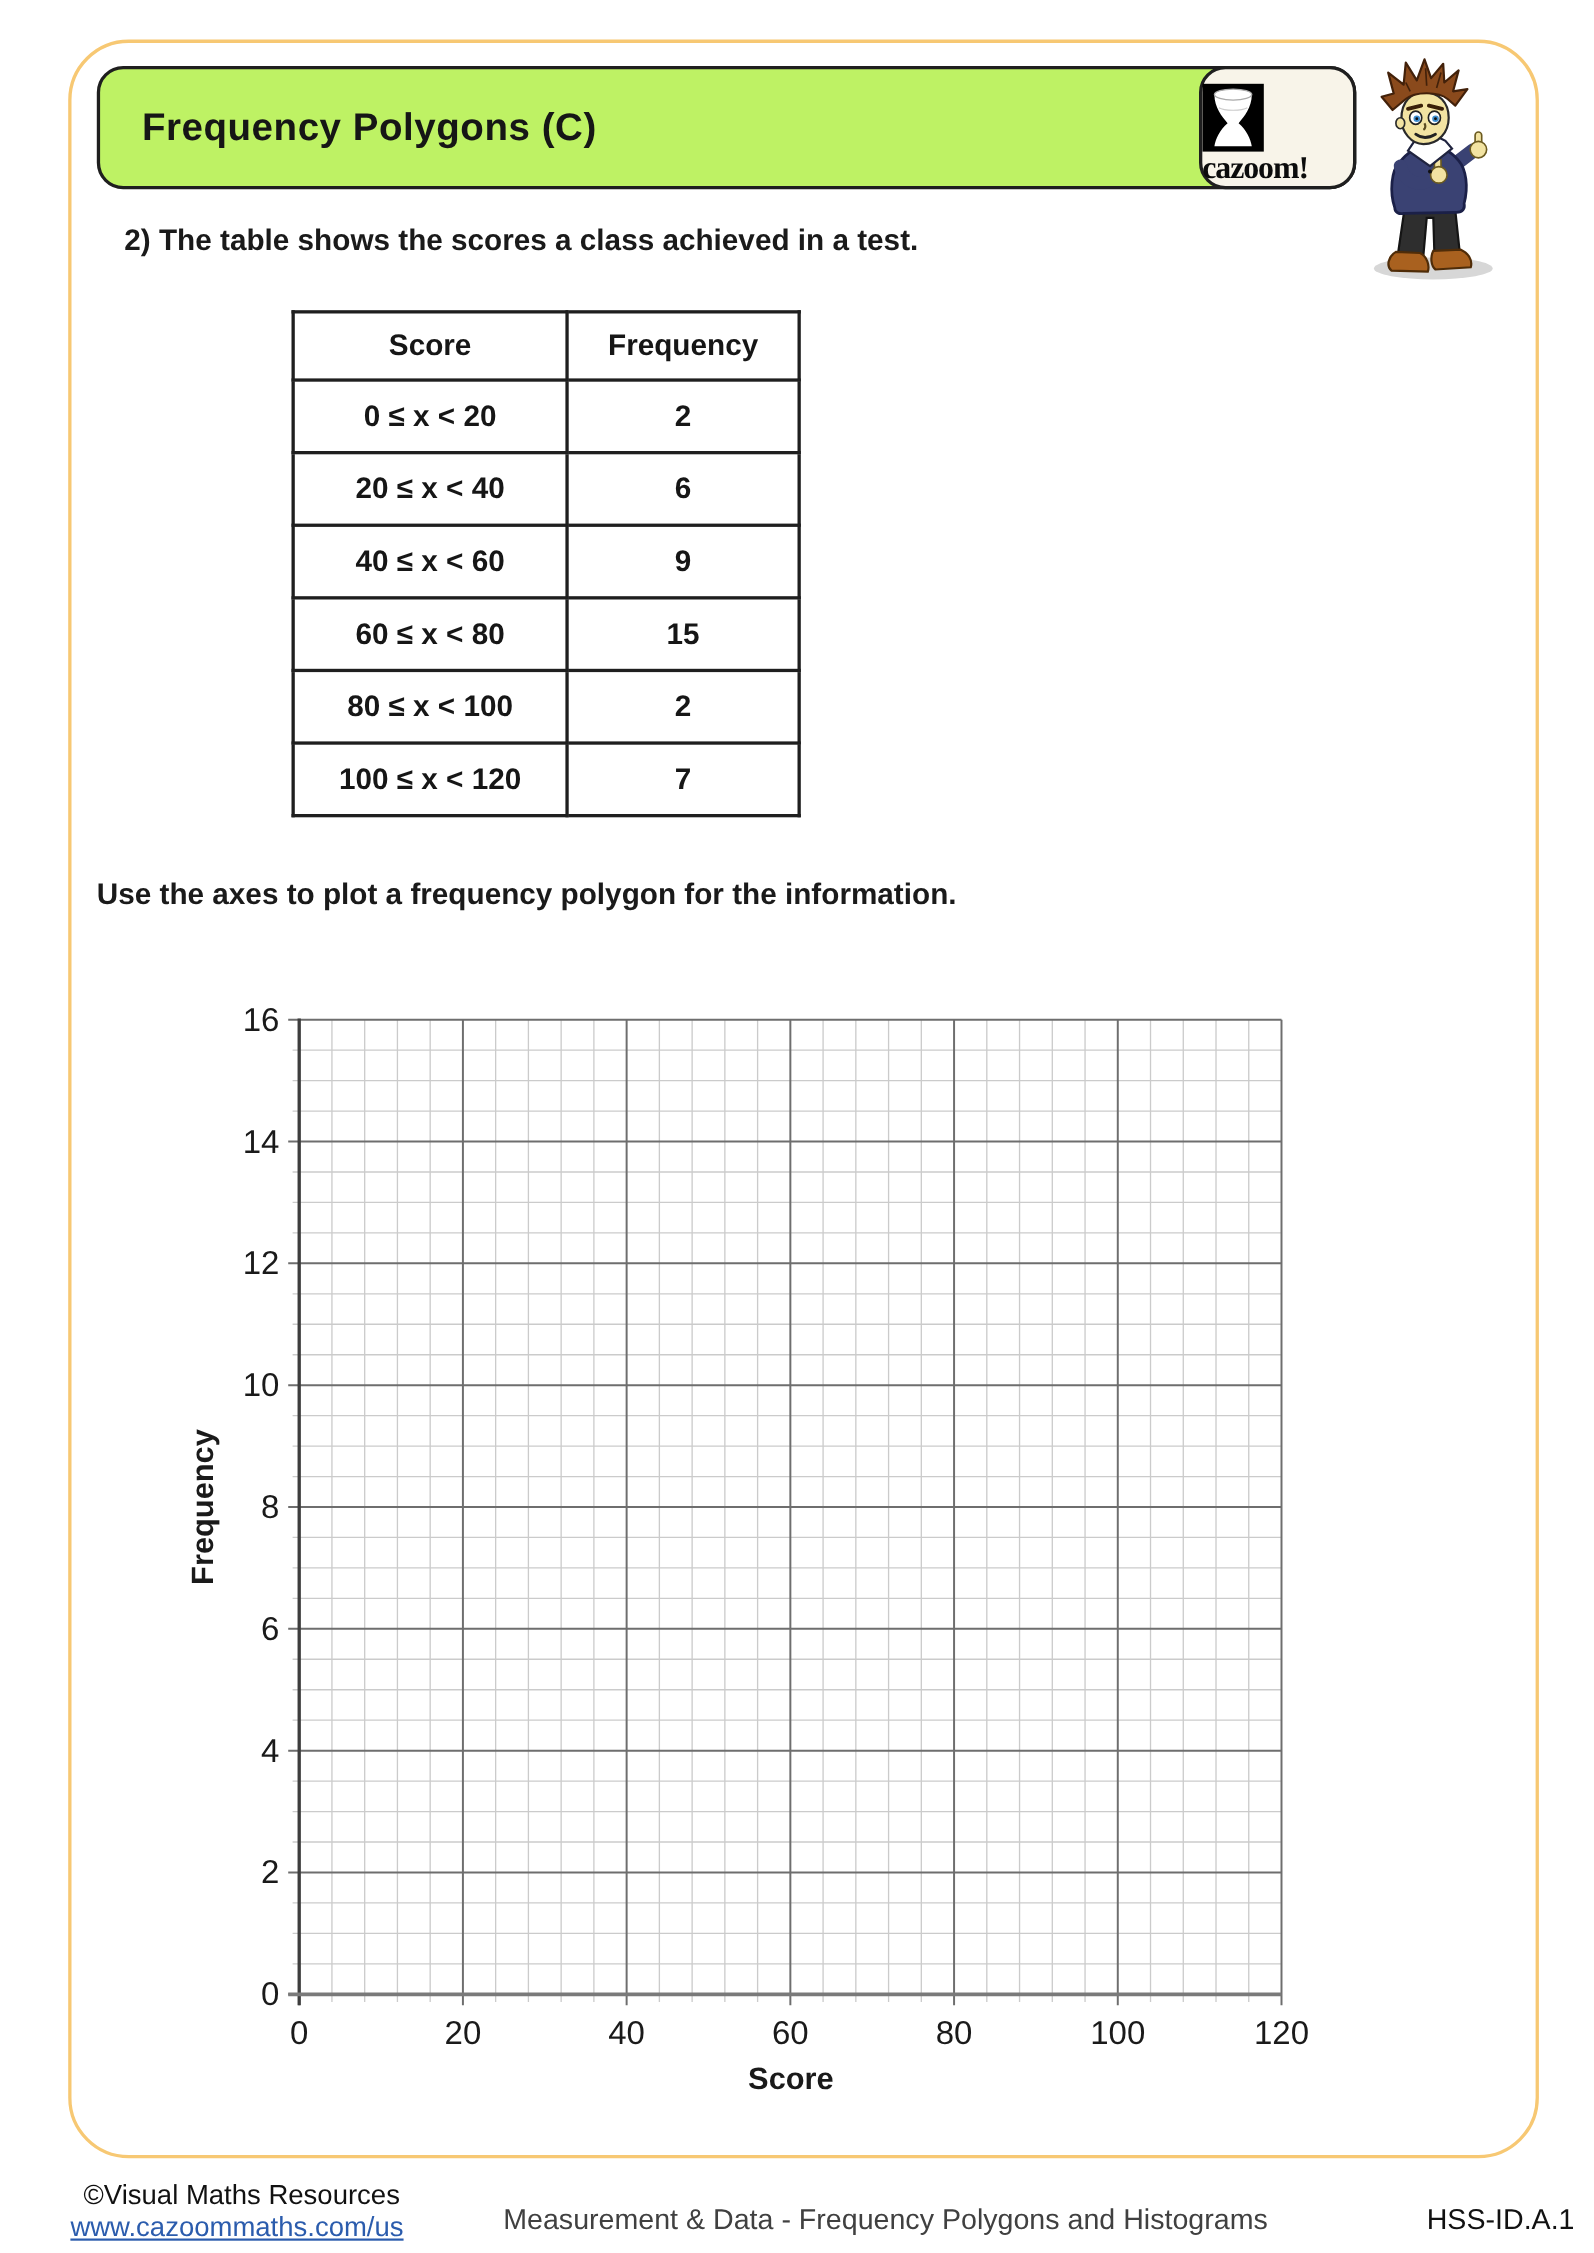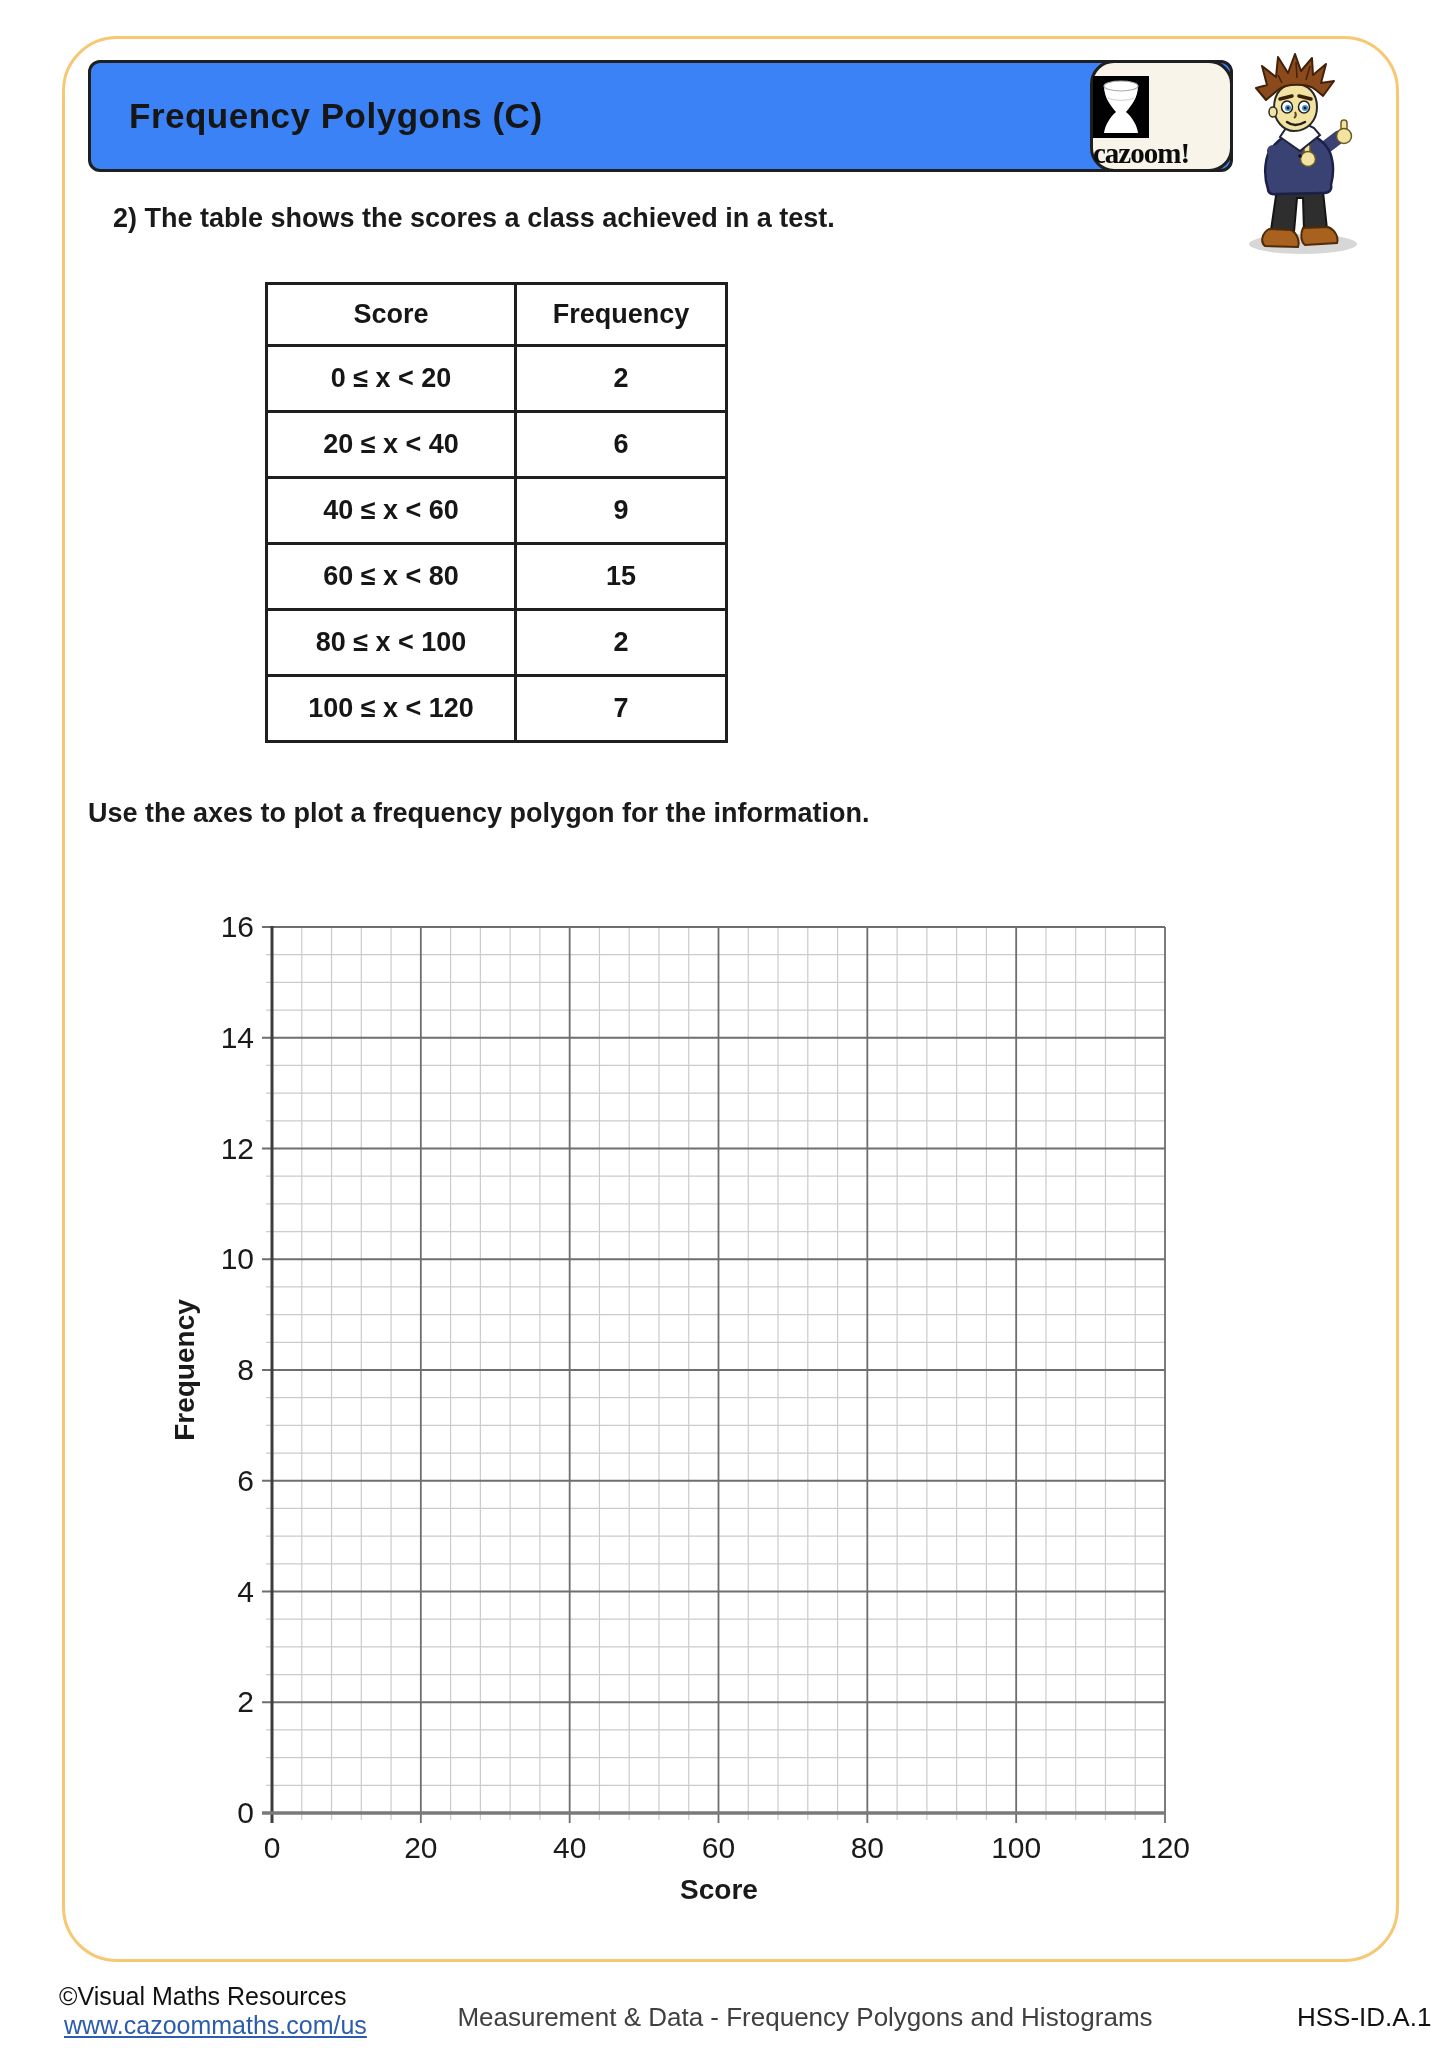--- a/index.html
+++ b/index.html
@@ -6,21 +6,21 @@
   .page{
     position:relative;width:1449px;height:2048px;background:#ffffff;
     font-family:"Liberation Sans",sans-serif;color:#1a1a1a;overflow:hidden;
   }
   .border-frame{
     position:absolute;left:62px;top:36px;width:1331px;height:1920px;
     border:3px solid #f7c873;border-radius:55px;
   }
   .title-box{
     position:absolute;left:88px;top:60px;width:1145px;height:112px;
-    background:#3b82f6;border:3px solid #1f1f1f;border-radius:12px;
+    background:#bef264;border:3px solid #1f1f1f;border-radius:24px;
     box-sizing:border-box;display:flex;align-items:center;
   }
   .title-box h1{
     margin:0 0 0 38px;font-size:35px;font-weight:bold;letter-spacing:.5px;color:#161616;
   }
   .logo-box{
     position:absolute;left:1090px;top:60px;width:143px;height:112px;
     background:#f8f4e9;border:3px solid #1f1f1f;border-radius:24px;
     box-sizing:border-box;display:flex;flex-direction:column;justify-content:flex-start;
   }
@@ -50,21 +50,21 @@
   .chart-layer{position:absolute;left:0;top:0;width:1449px;height:2048px;}
   .chart-layer text{font-family:"Liberation Sans",sans-serif;}
   .axis-label-y{
     position:absolute;left:110px;top:1370px;transform:translate(0,-50%) rotate(-90deg);
     transform-origin:center;font-size:28px;font-weight:bold;width:150px;text-align:center;
   }
   .axis-label-x{
     position:absolute;left:594px;top:1874px;width:250px;text-align:center;
     font-size:28px;font-weight:bold;
   }
-  .footer-copyright{position:absolute;left:59px;top:1982px;font-size:25px;color:#111;}
+  .footer-copyright{position:absolute;left:76px;top:1982px;font-size:25px;color:#111;}
   .footer-link{
     position:absolute;left:64px;top:2011px;font-size:25px;color:#2b5cad;
     text-decoration:underline;cursor:pointer;
   }
   .footer-center{position:absolute;left:440px;top:2002px;width:730px;text-align:center;font-size:26px;color:#404040;}
   .footer-standard{position:absolute;left:1297px;top:2002px;font-size:26px;color:#111;}
 </style>
 </head>
 <body>
 

